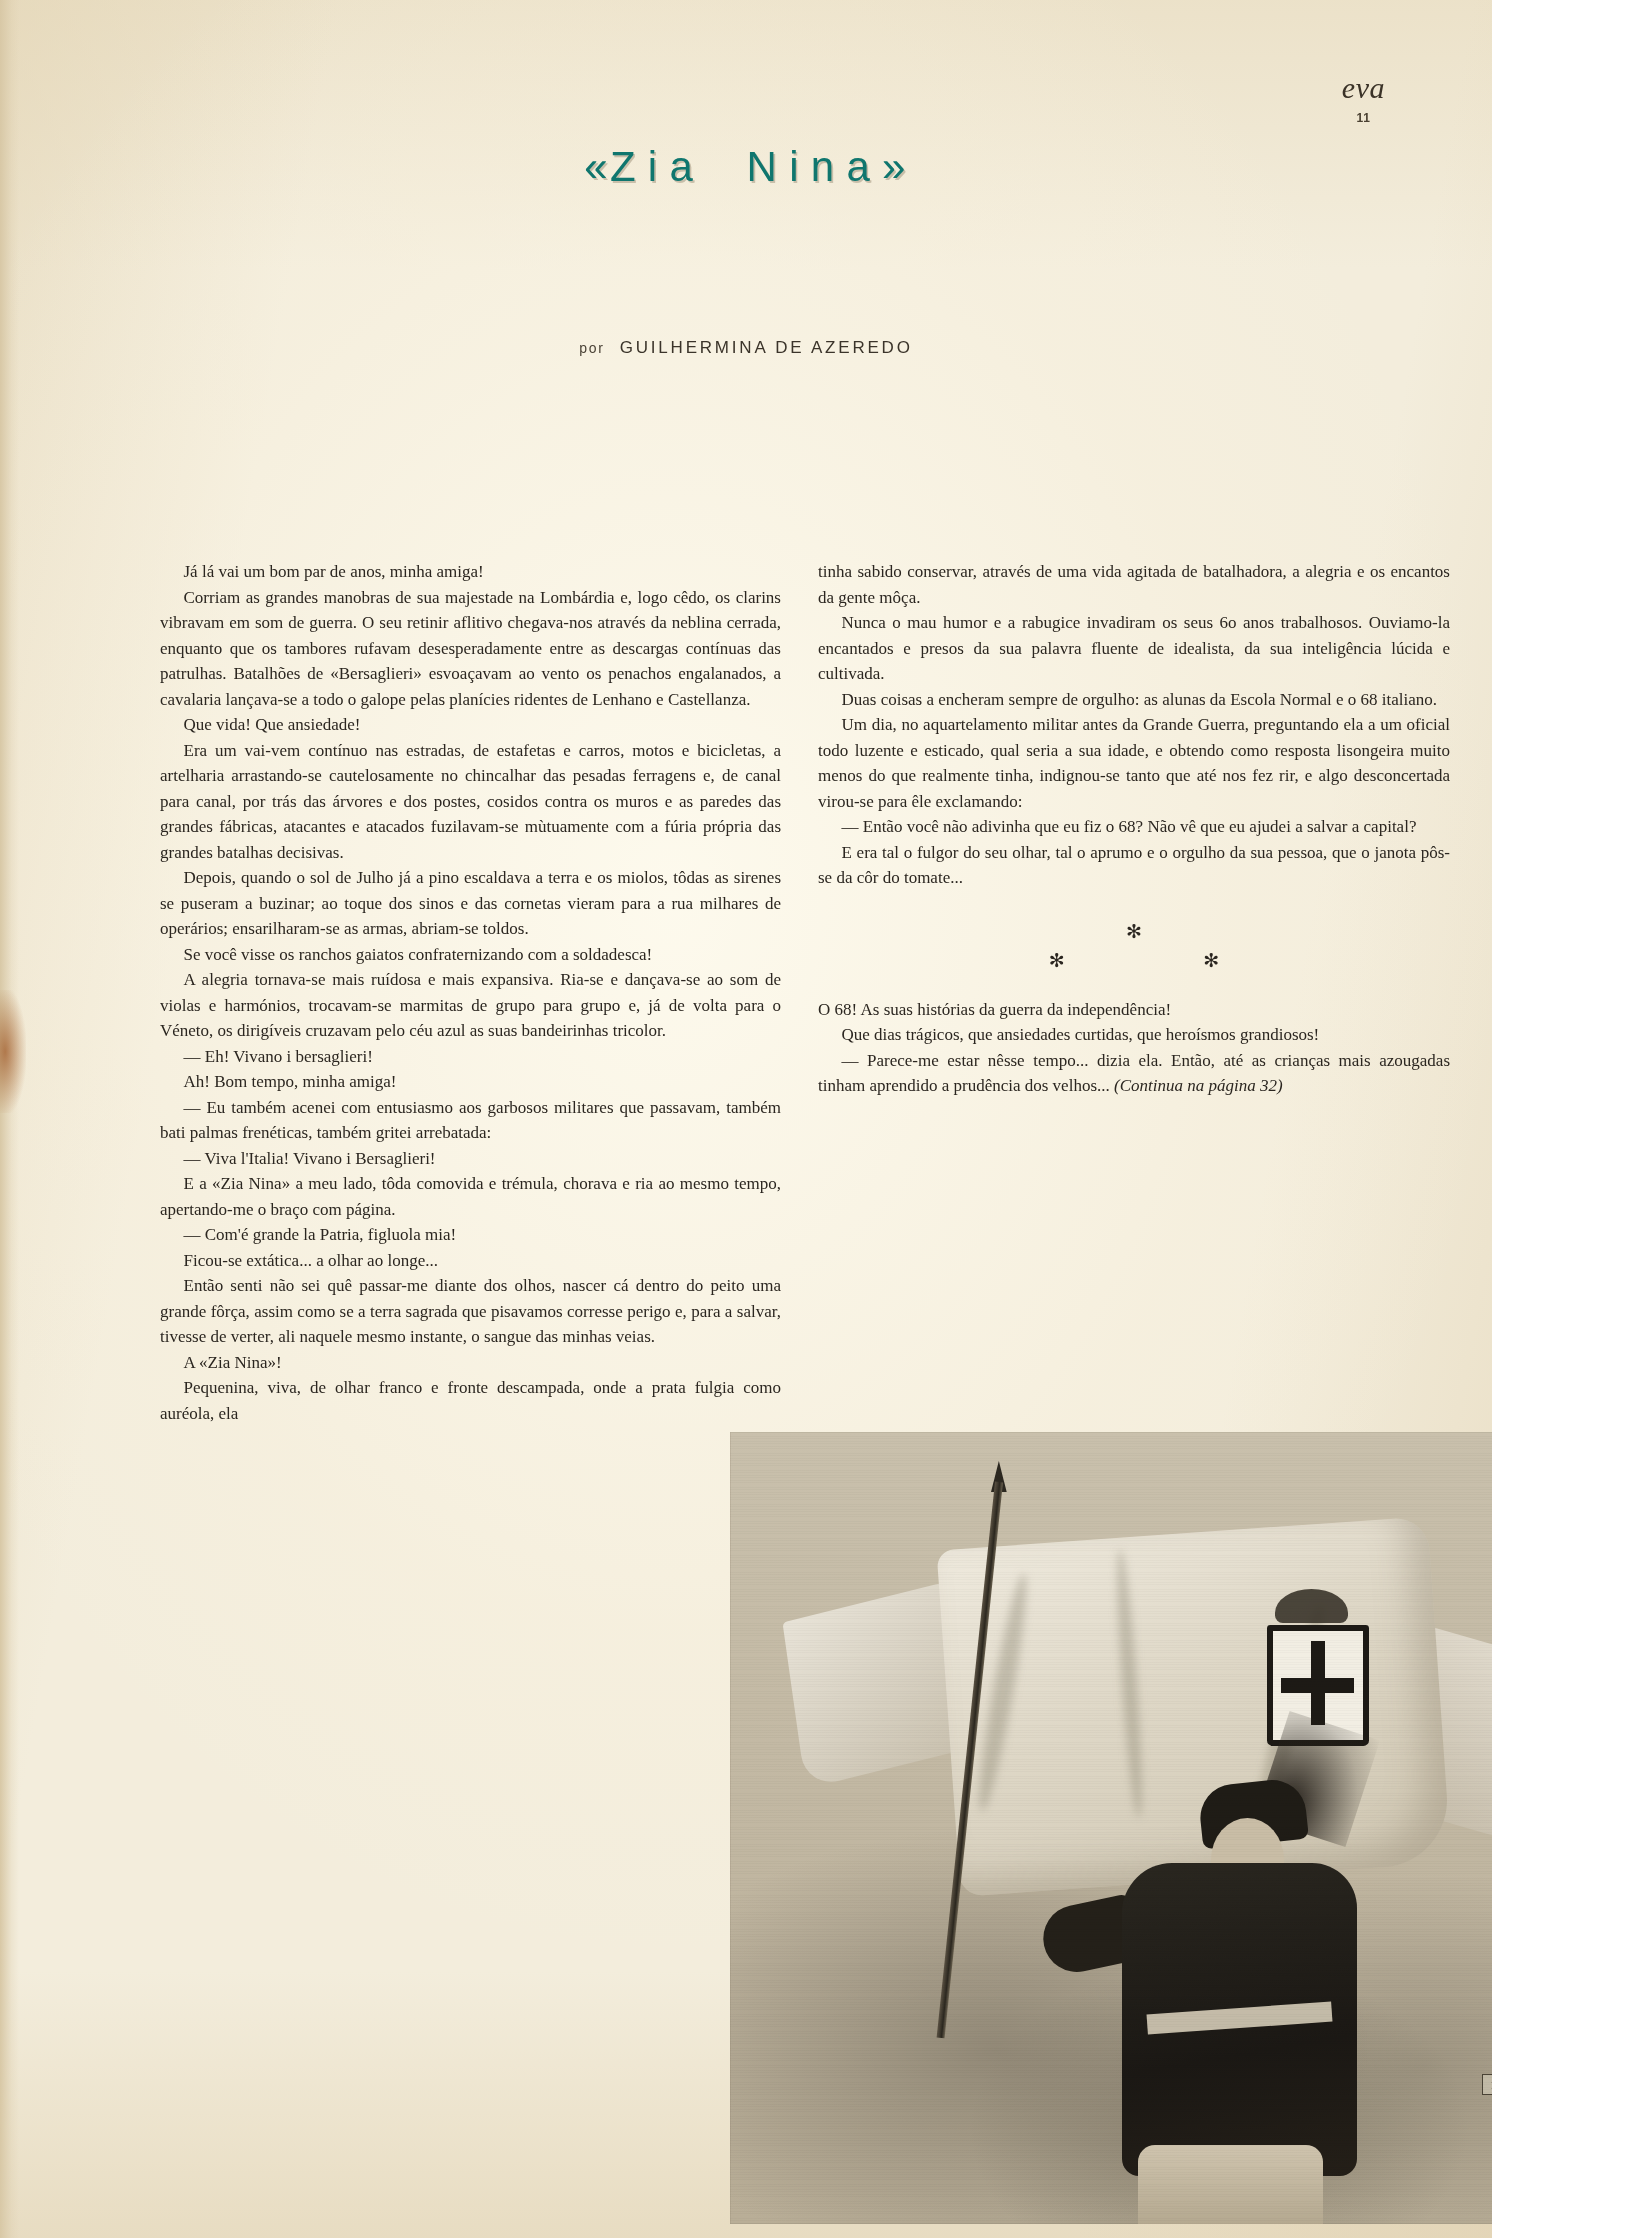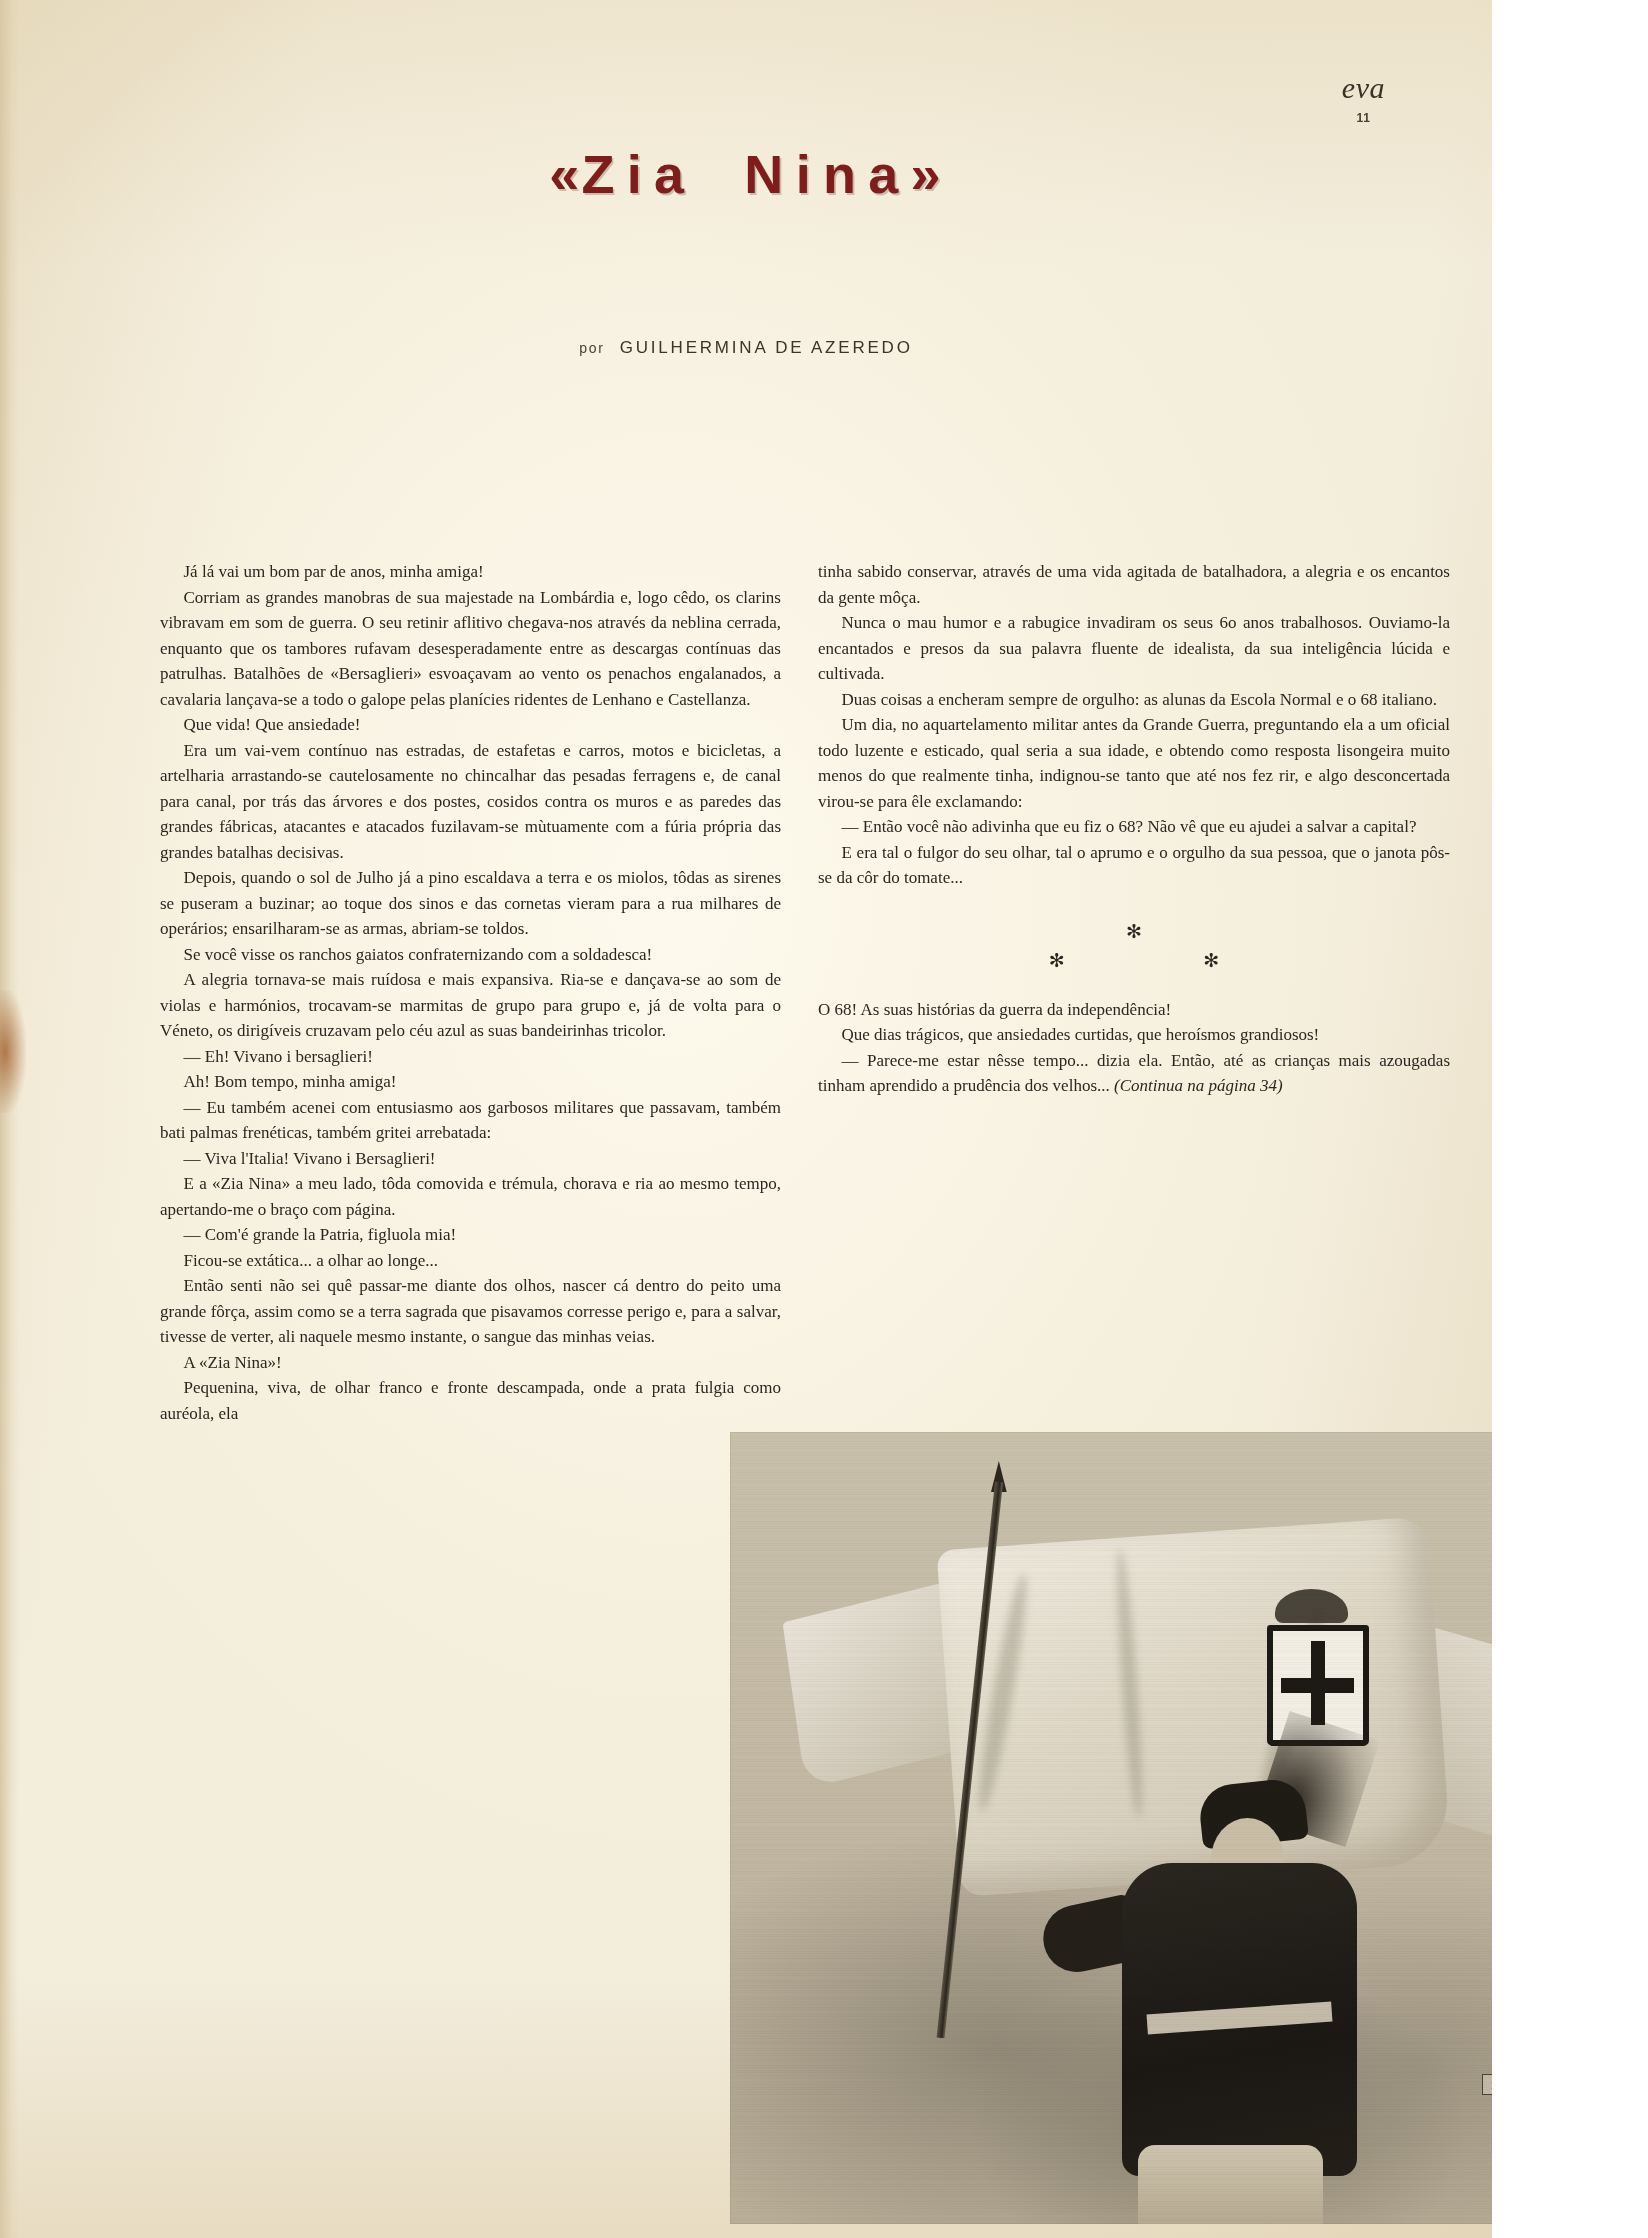--- a/index.html
+++ b/index.html
@@ -70,23 +70,23 @@
   }
 
   
   .title {
     position: absolute;
     left: 0;
     right: 0;
     top: 143px;
     text-align: center;
     font-family: "Liberation Sans", sans-serif;
-    font-size: 54px;
-    font-weight: 700;
-    color: #7f1d1d;
+    font-size: 42px;
+    font-weight: 400;
+    color: #0f766e;
     letter-spacing: 9px;
     text-shadow: 1.7px 1.7px 0 rgba(120,105,80,0.35);
   }
   .title .guil { letter-spacing: 2.2px; }
   .title .word { letter-spacing: 12.3px; }
   .byline {
     position: absolute;
     left: 0; right: 0;
     top: 338px;
     text-align: center;
@@ -366,21 +366,21 @@
     <p class="dash">— Então você não adivinha que eu fiz o 68? Não vê que eu ajudei a salvar a capital?</p>
     <p>E era tal o fulgor do seu olhar, tal o aprumo e o orgulho da sua pessoa, que o janota pôs-se da côr do tomate...</p>
 
     <div class="stars">
       <span>✻</span>
       <span class="row2">✻          ✻</span>
     </div>
 
     <p class="noindent">O 68! As suas histórias da guerra da independência!</p>
     <p>Que dias trágicos, que ansiedades curtidas, que heroísmos grandiosos!</p>
-    <p class="dash"><span>— Parece-me estar nêsse tempo... dizia ela. Então, até as crianças mais azougadas tinham aprendido a prudência dos velhos...</span> <span class="italic">(Continua na página 34)</span></p>
+    <p class="dash"><span>— Parece-me estar nêsse tempo... dizia ela. Então, até as crianças mais azougadas tinham aprendido a prudência dos velhos...</span> <span class="italic">(Continua na página 32)</span></p>
   </div>
 
   <div class="illus">
     <div class="bg-crowd"></div>
     <div class="flag-ghost-left"></div>
     <div class="flag-ghost-right"></div>
     <div class="main-flag"></div>
     <div class="flag-fold-a"></div>
     <div class="flag-fold-b"></div>
     <div class="flag-fold-c"></div>

